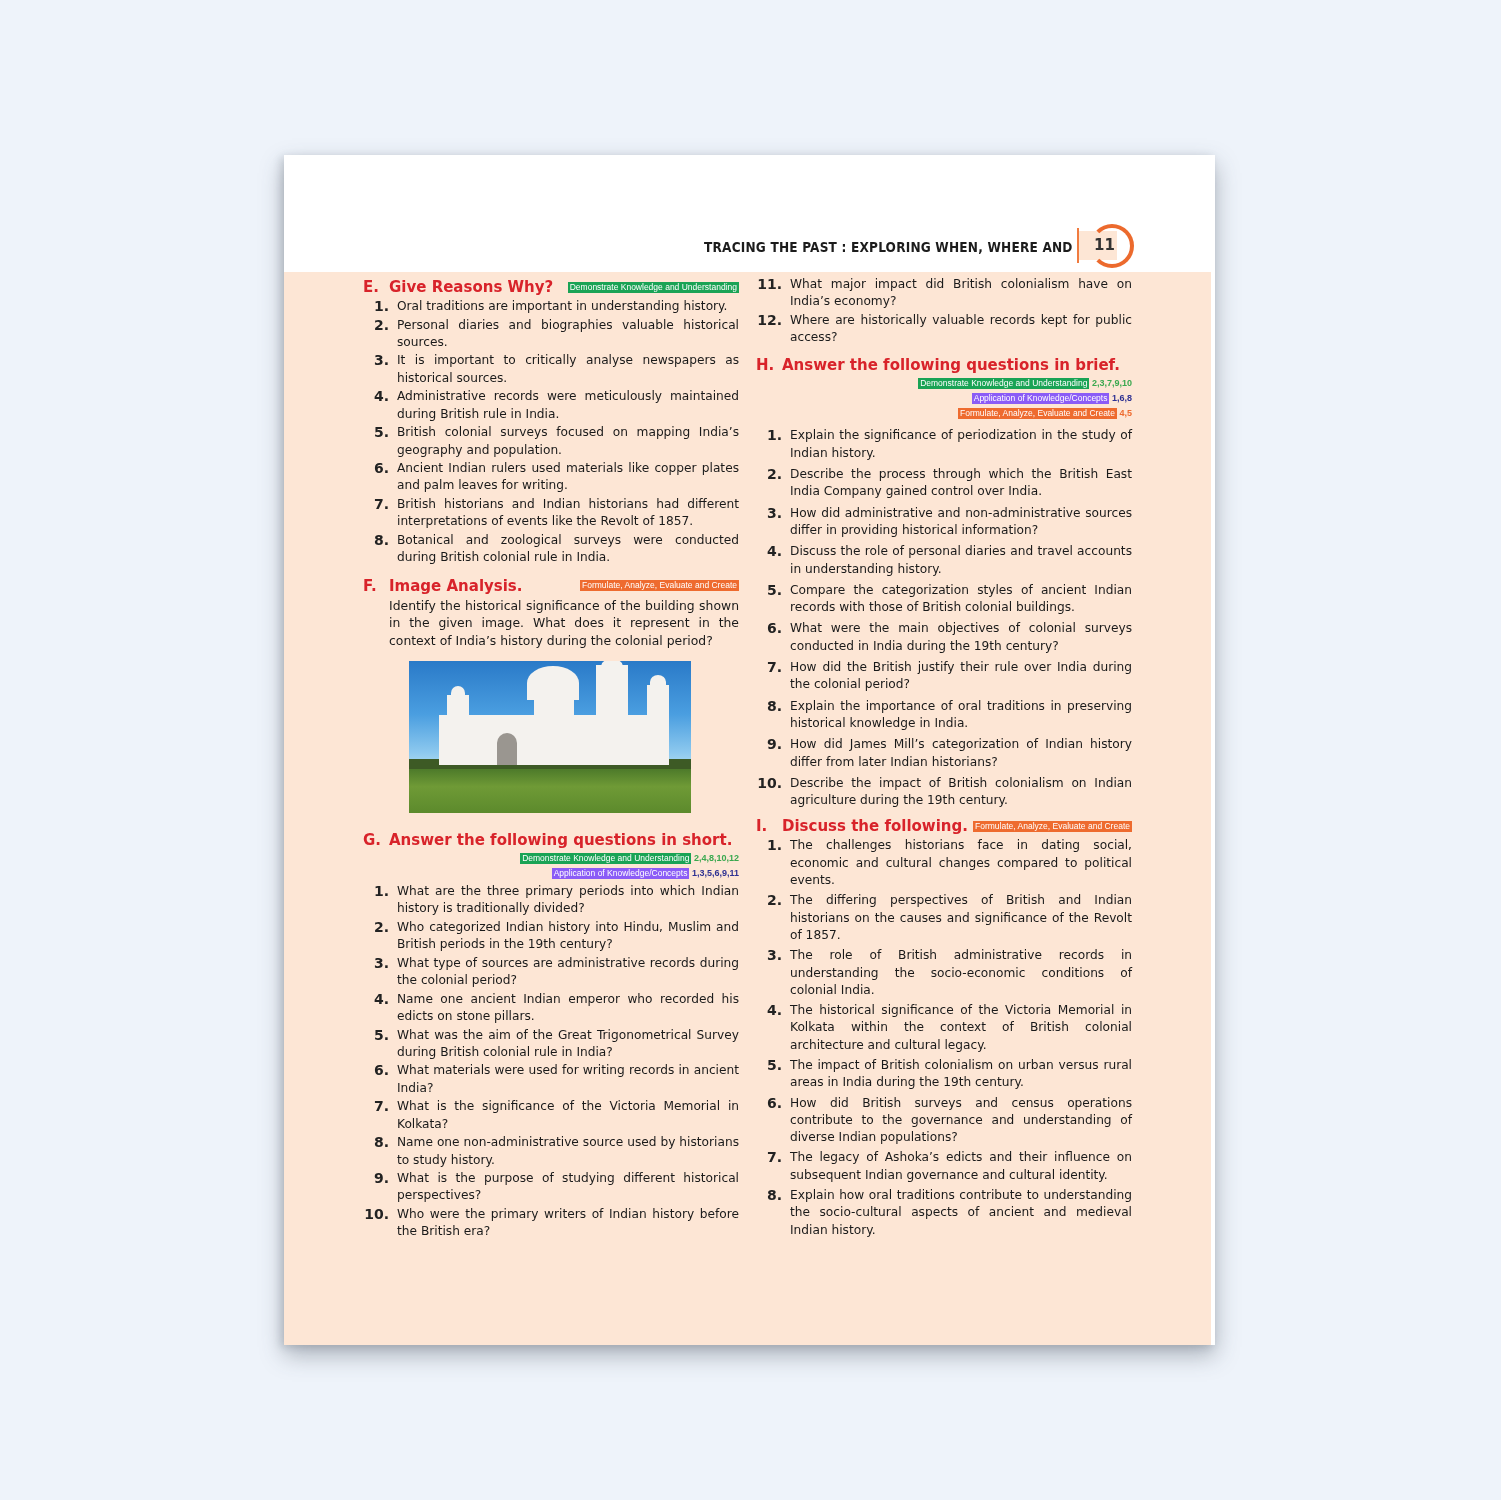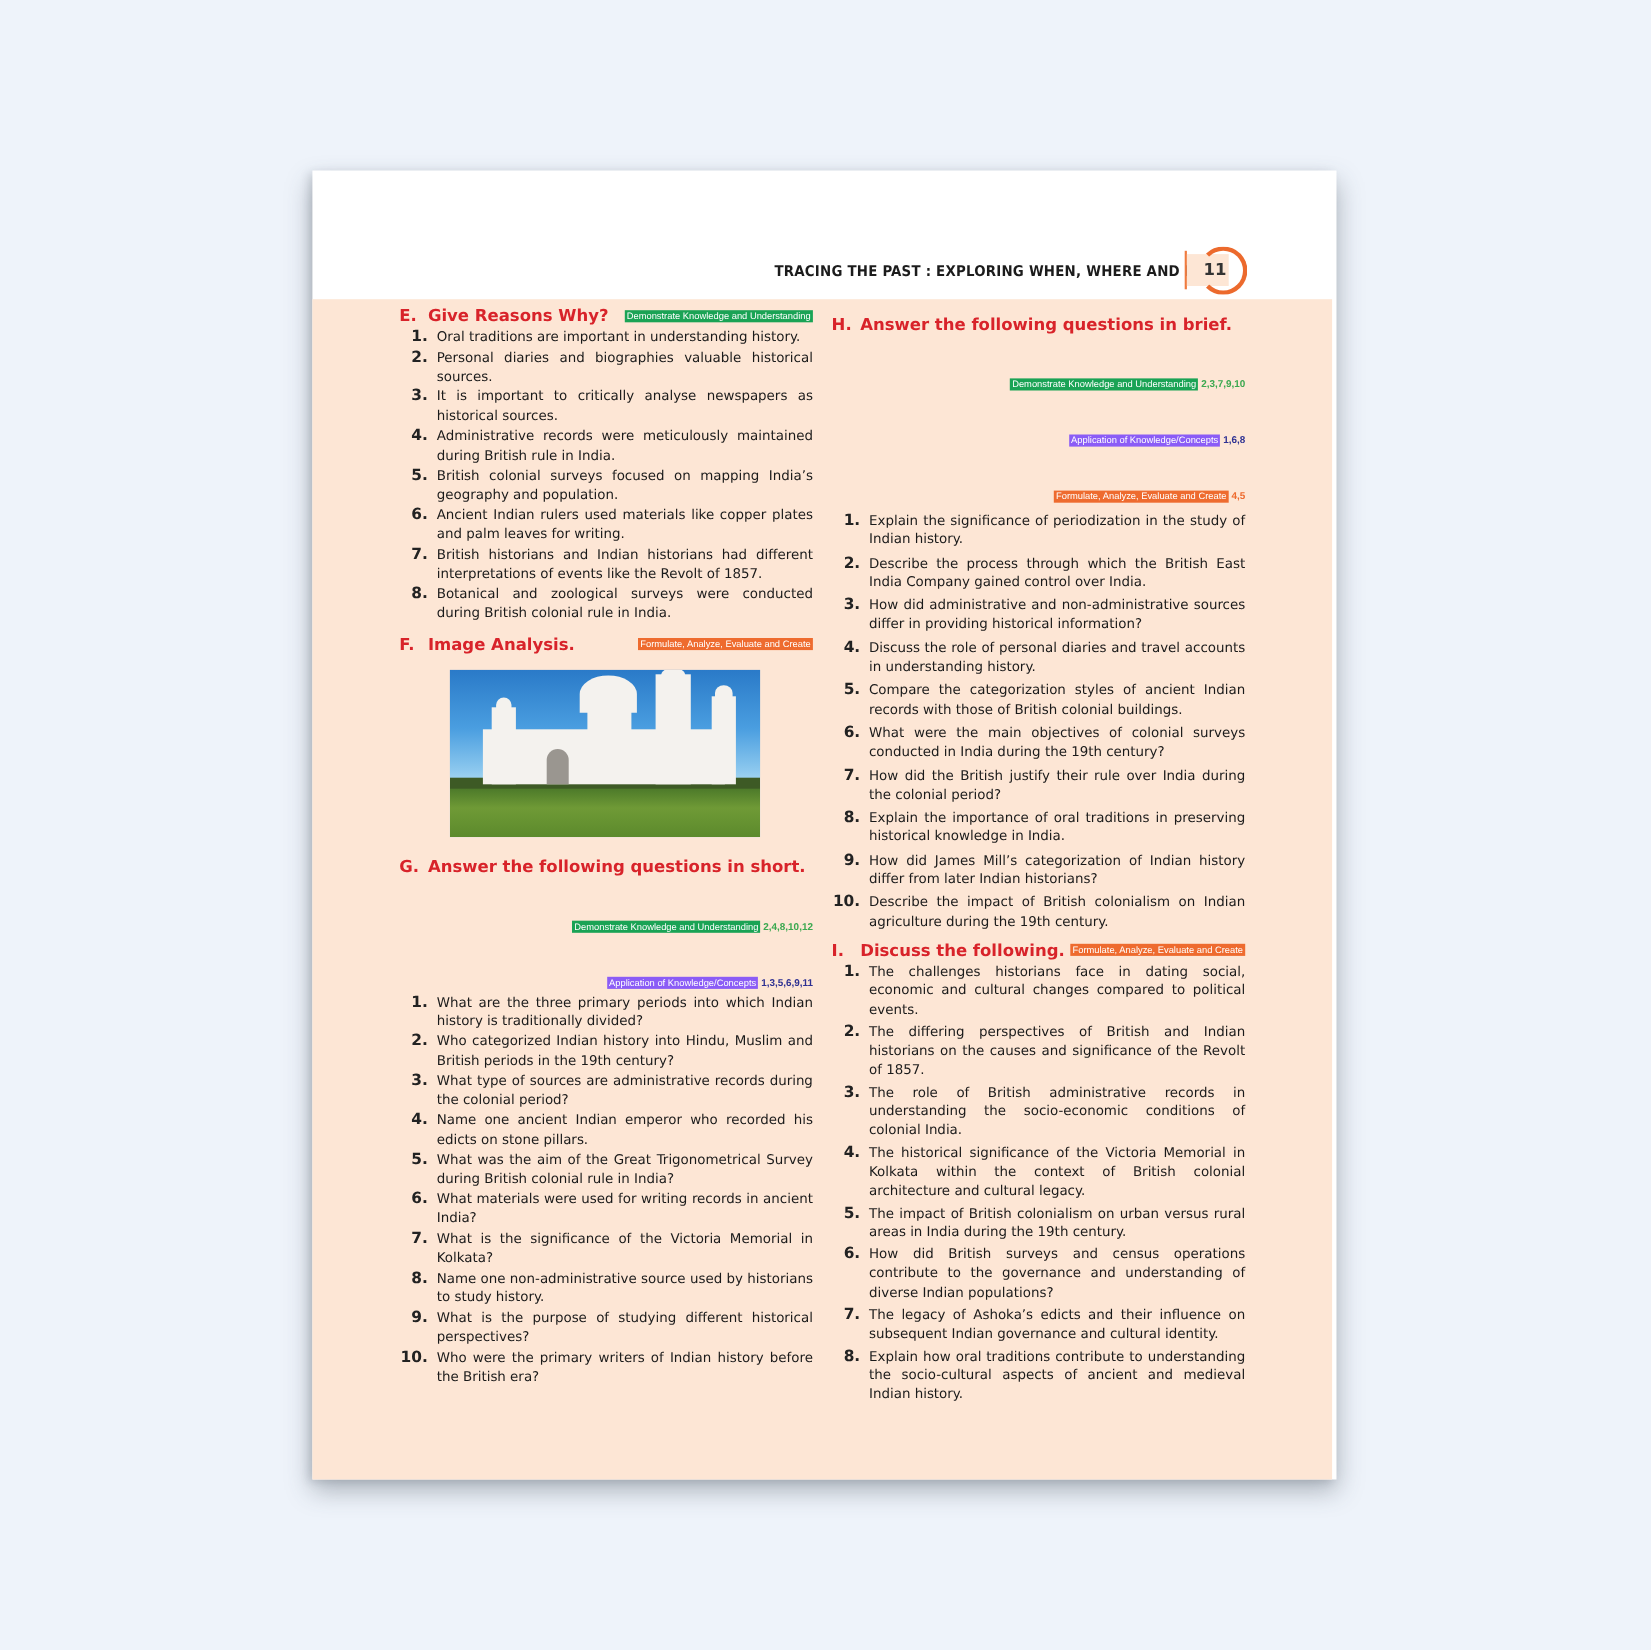--- a/index.html
+++ b/index.html
@@ -14,21 +14,21 @@
   .col{position:absolute;font-family:"DejaVu Sans",sans-serif;color:#1a1a1a;}
   .colL{left:79px;top:121px;width:376px;}
   .colR{left:472px;top:121px;width:376px;}
   .sec-head{display:flex;align-items:center;justify-content:space-between;color:#d8232a;font-weight:bold;font-size:15px;line-height:22px;}
   .sec-head .left{display:flex;}
   .sec-letter{width:26px;display:inline-block;}
   .tag{display:inline-block;color:#fff;font-size:8.5px;line-height:11px;padding:0 2px;font-family:"Liberation Sans",sans-serif;font-weight:normal;white-space:nowrap;text-align:right;}
   .tag-green{background:#1aa355;}
   .tag-blue{background:#8b5cf6;}
   .tag-orange{background:#ee6b2f;}
-  .tagrow{text-align:right;font-size:9px;line-height:15px;font-family:"Liberation Sans",sans-serif;font-weight:bold;margin-top:36px;}
+  .tagrow{text-align:right;font-size:9px;line-height:15px;font-family:"Liberation Sans",sans-serif;font-weight:bold;}
   .nums-green{color:#3aa84f;}
   .nums-blue{color:#2e3192;}
   .nums-orange{color:#ee6b2f;}
   ol.q{list-style:none;margin:0;padding:0;}
   ol.q li{display:flex;font-size:12.2px;line-height:17.3px;margin-bottom:1.3px;}
   ol.q li .n{width:34px;flex:none;text-align:right;padding-right:8px;box-sizing:border-box;font-weight:bold;font-size:14px;color:#222;}
   ol.q li .t{flex:1;text-align:justify;}
   .para{margin-left:26px;font-size:12.4px;line-height:17.5px;text-align:justify;}
   .photo{position:relative;margin:12px 0 0 46px;width:282px;height:152px;overflow:hidden;background:linear-gradient(#2a7ac8 0%,#4a9ee0 35%,#8cc8ee 60%,#9ad0ef 64%);}
   .grass{position:absolute;left:0;bottom:0;width:100%;height:44px;background:linear-gradient(#4d7a2a,#6f9a36 40%,#5c8a2c);}
@@ -94,20 +94,21 @@
     </div>
 
     <div style="margin-top:8px;">
       <div class="sec-head">
         <span class="left">
             <span class="sec-letter">F.</span>
             <span>Image Analysis.</span>
           </span>
         <span class="tag tag-orange">Formulate, Analyze, Evaluate and Create</span>
       </div>
+      <div class="para">Identify the historical significance of the building shown in the given image. What does it represent in the context of India’s history during the colonial period?</div>
       <div class="photo" title="Victoria Memorial, Kolkata">
         <div class="trees"></div>
 
         <div class="bldg" style="left:30px;bottom:48px;width:220px;height:50px;"></div>
         <div class="bldg" style="left:38px;bottom:48px;width:22px;height:70px;"></div>
         <div class="bldg" style="left:42px;bottom:113px;width:14px;height:14px;border-radius:50% 50% 0 0;"></div>
         <div class="bldg" style="left:187px;bottom:48px;width:32px;height:100px;"></div>
         <div class="bldg" style="left:192px;bottom:140px;width:22px;height:14px;border-radius:50% 50% 0 0;"></div>
         <div class="bldg" style="left:238px;bottom:48px;width:22px;height:80px;"></div>
         <div class="bldg" style="left:241px;bottom:124px;width:16px;height:14px;border-radius:50% 50% 0 0;"></div>
@@ -166,20 +167,30 @@
           </li>
         <li>
             <span class="n">10.</span>
             <span class="t">Who were the primary writers of Indian history before the British era?</span>
           </li>
       </ol>
     </div>
   </div>
 
   <div class="col colR">
+    <ol class="q">
+      <li>
+          <span class="n">11.</span>
+          <span class="t">What major impact did British colonialism have on India’s economy?</span>
+        </li>
+      <li>
+          <span class="n">12.</span>
+          <span class="t">Where are historically valuable records kept for public access?</span>
+        </li>
+    </ol>
 
     <div style="margin-top:8px;">
       <div class="sec-head">
         <span class="left">
             <span class="sec-letter">H.</span>
             <span>Answer the following questions in brief.</span>
           </span>
       </div>
       <div class="tagrow"><span class="tag tag-green">Demonstrate Knowledge and Understanding</span> <span class="nums-green">2,3,7,9,10</span></div>
       <div class="tagrow"><span class="tag tag-blue">Application of Knowledge/Concepts</span> <span class="nums-blue">1,6,8</span></div>

